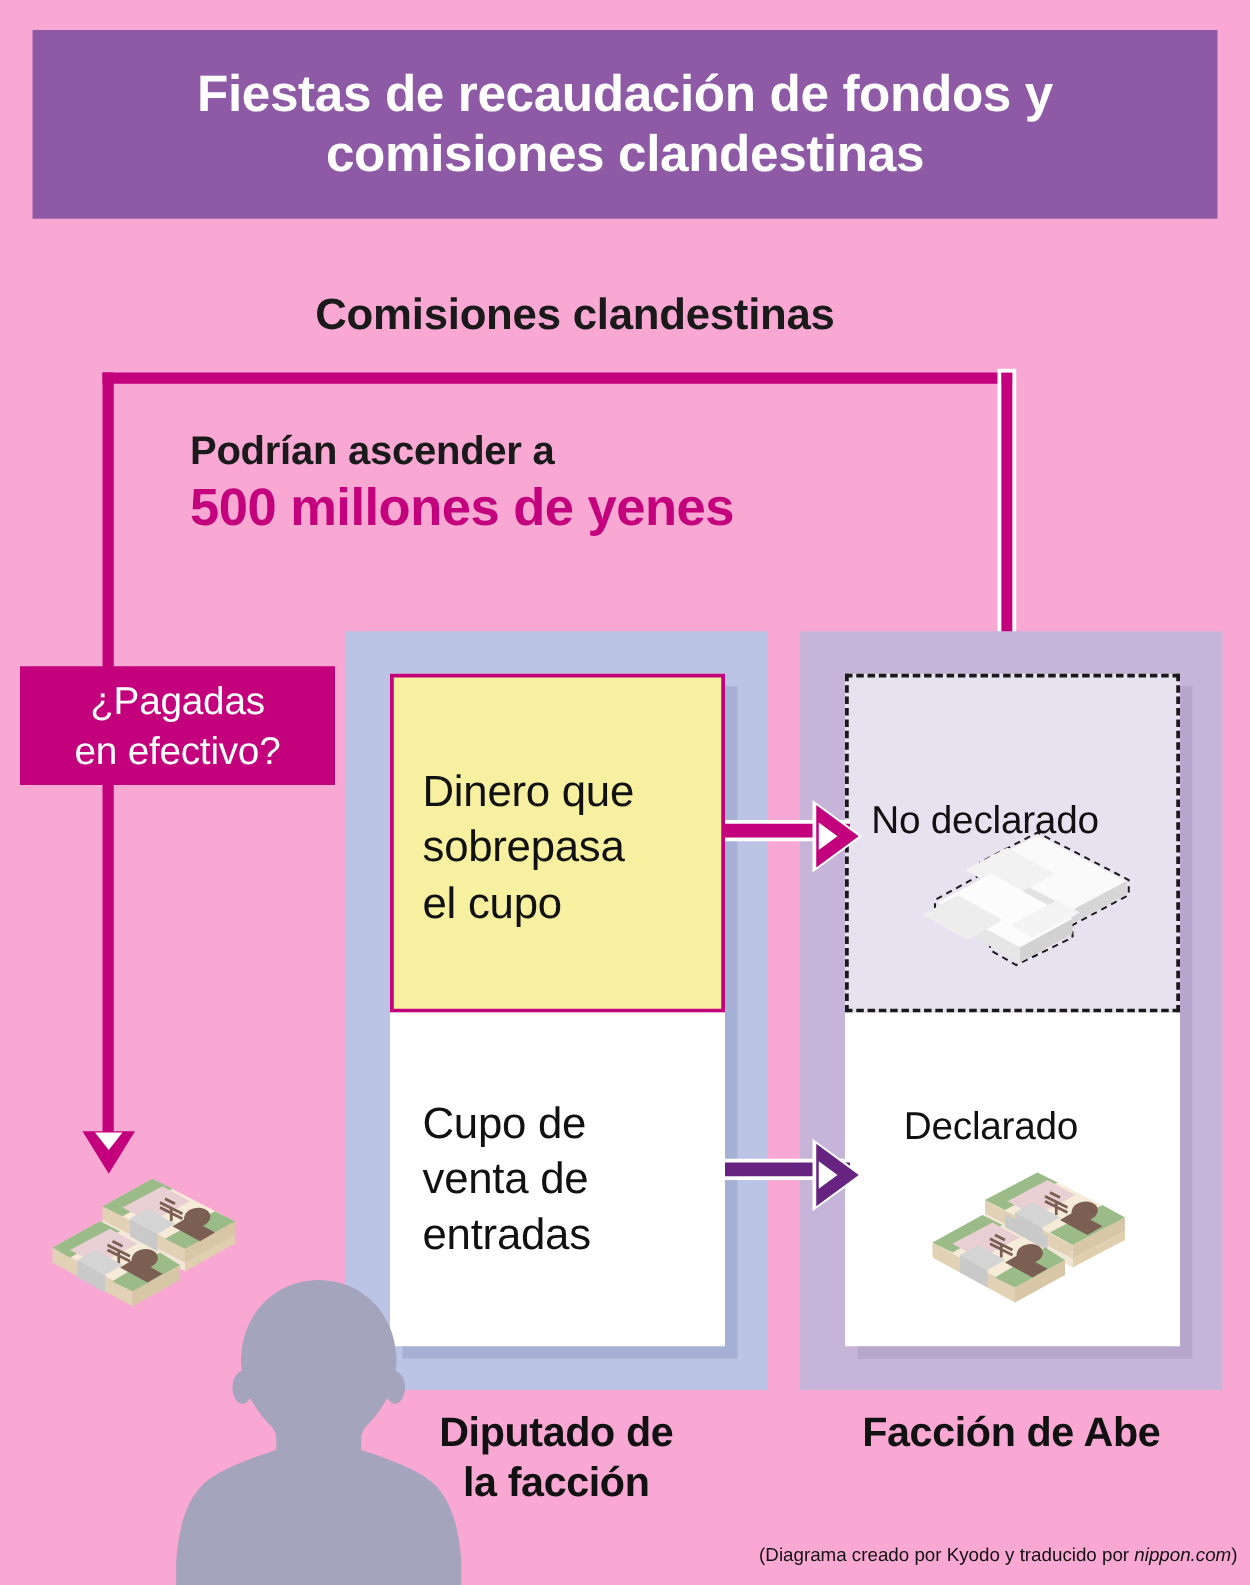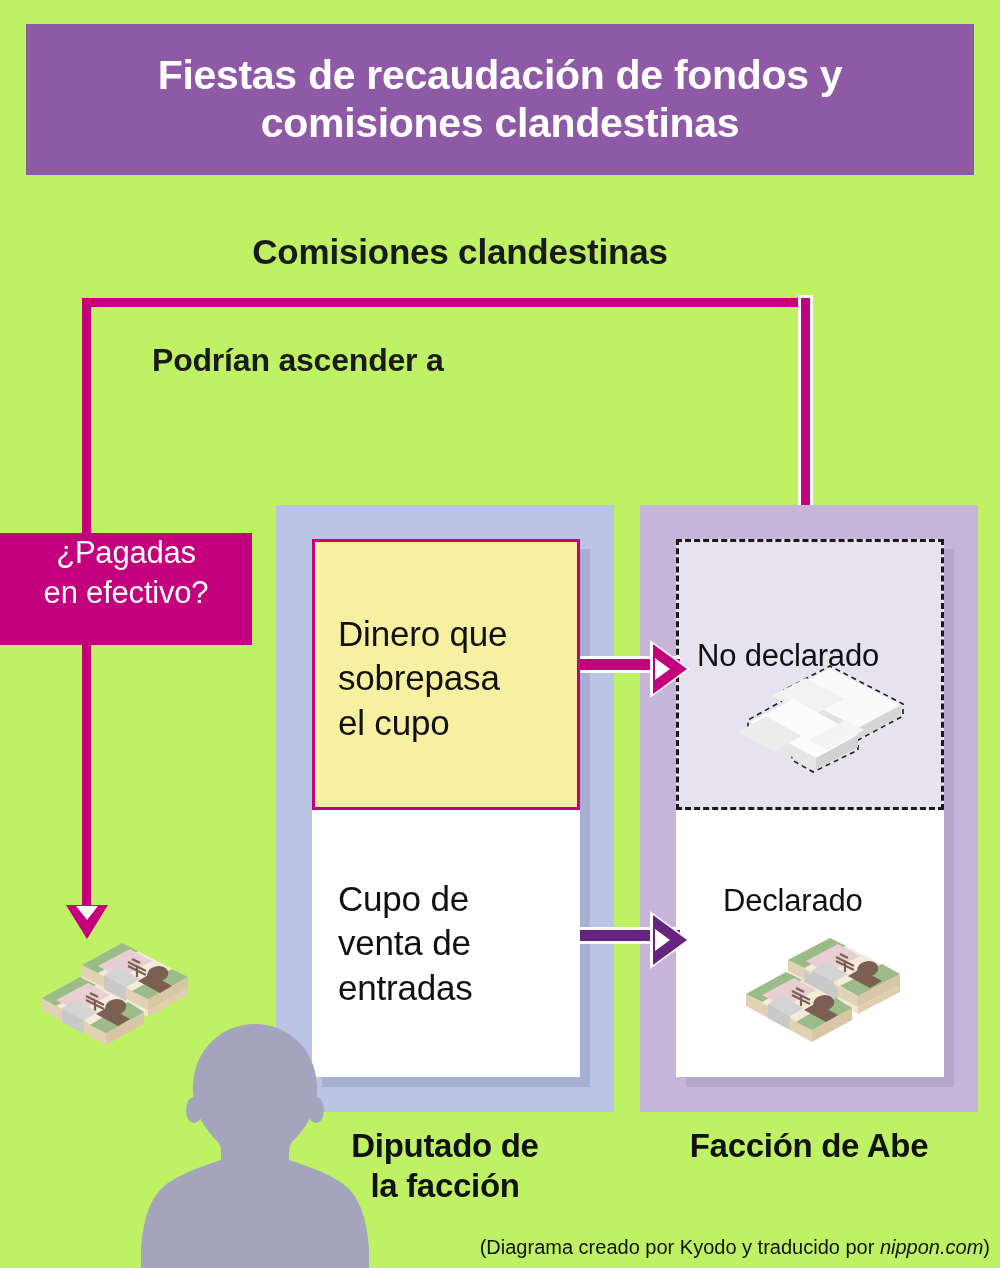--- a/index.html
+++ b/index.html
@@ -2,21 +2,21 @@
 <html><head>
 <meta charset="utf-8">
 <style>
   * { box-sizing: border-box; margin: 0; padding: 0; }
   html, body {
     width: 1000px; height: 1268px;
     background: #ffffff;
     font-family: "Liberation Sans", sans-serif;
     overflow: hidden;
   }
-  #stage { position: relative; width: 1000px; height: 1268px; background: #bef264; }
+  #stage { position: relative; width: 1000px; height: 1268px; background: #f9a8d4; }
 
   
   .title-banner {
     position: absolute; left: 26px; top: 24px;
     width: 948px; height: 151px;
     background: #8e5aa6;
     display: flex; align-items: center; justify-content: center;
     text-align: center;
   }
   .title-text {
@@ -72,24 +72,24 @@
     font-size: 32px; font-weight: bold; color: #1a1a1a; line-height: 1.25;
     letter-spacing: -0.2px;
   }
   .amount-line2 {
     font-size: 42px; font-weight: bold; color: #c4017c; line-height: 1.22;
     letter-spacing: -0.4px;
   }
 
   
   .cash-question {
-    position: absolute; left: 0px; top: 533px;
-    width: 252px; height: 112px;
+    position: absolute; left: 16px; top: 533px;
+    width: 252px; height: 95px;
     background: #c4017c;
-    display: flex; justify-content: center;
+    display: flex; align-items: center; justify-content: center;
   }
   .cash-question-text {
     color: #ffffff; font-size: 31px; line-height: 1.28; text-align: center;
     white-space: pre-line; letter-spacing: -0.2px;
   }
 
   
   .col-member {
     position: absolute; left: 276px; top: 505px;
     width: 338px; height: 607px;
@@ -177,21 +177,21 @@
     position: absolute; color: #111111; font-size: 33px; font-weight: bold;
     line-height: 1.2; text-align: center; white-space: pre-line;
     letter-spacing: -0.3px;
   }
   .cap-member  { left: 276px; top: 1126px; width: 338px; }
   .cap-faction { left: 640px; top: 1126px; width: 338px; }
 
   
   .credit {
     position: absolute; left: 0px; top: 1236px; width: 990px;
-    text-align: right; font-size: 20px; color: #111111;
+    text-align: right; font-size: 15px; color: #111111;
   }
   .credit em { font-style: italic; }
 
   
   .person { position: absolute; left: 140px; top: 1018px; width: 230px; height: 250px; }
 
   
   .money-icon { position: absolute; }
   .money-left      { left: 38px;  top: 938px;  width: 165px; height: 115px; }
   .money-declared  { left: 742px; top: 932px;  width: 175px; height: 120px; }
@@ -210,20 +210,21 @@
   <div class="kickoff">Comisiones clandestinas</div>
 
   <div class="bracket-top"></div>
   <div class="bracket-left"></div>
   <div class="bracket-right"></div>
   <div class="bracket-arrowhead"></div>
   <div class="bracket-arrow-notch"></div>
 
   <div class="amount-block">
     <div class="amount-line1">Podrían ascender a</div>
+    <div class="amount-line2">500 millones de yenes</div>
   </div>
 
   <div class="cash-question">
     <div class="cash-question-text">¿Pagadas
 en efectivo?</div>
   </div>
 
   <div class="col-member"></div>
   <div class="col-faction"></div>
 

